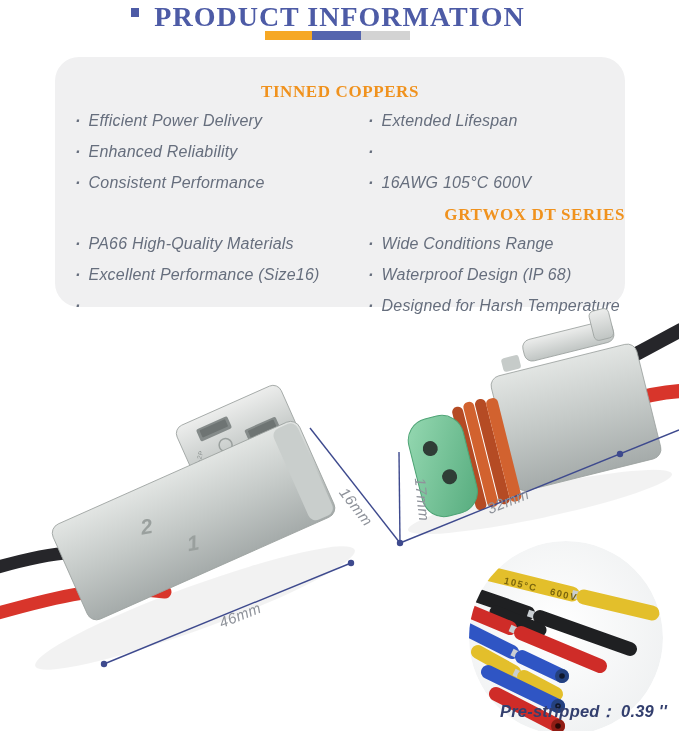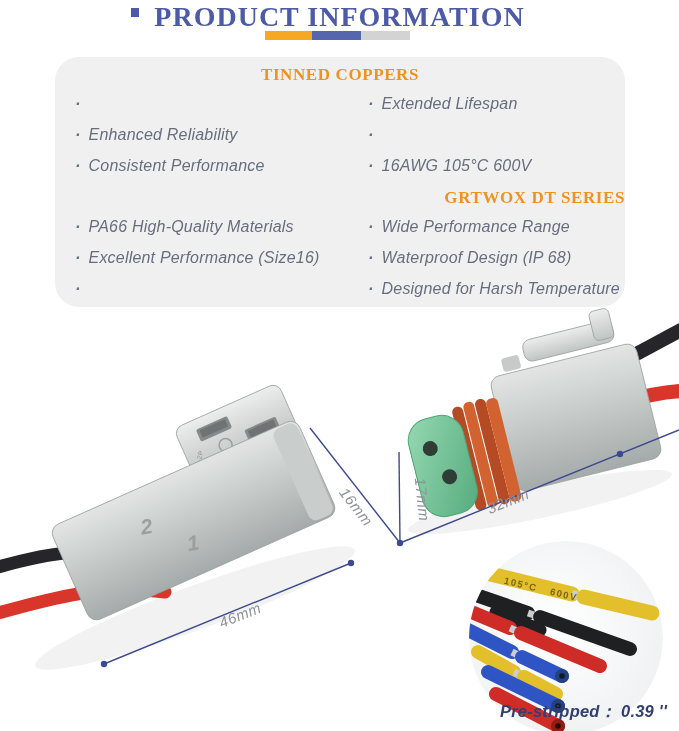--- a/index.html
+++ b/index.html
@@ -14,21 +14,21 @@
   .title-square{position:absolute;left:131px;top:8px;width:8px;height:9px;
     background:var(--c-navy);}
   .bars{position:absolute;left:265px;top:31px;display:flex;height:9px;}
   .bars div{height:9px;}
   .bar-orange{width:47px;background:var(--c-bar-orange);}
   .bar-blue{width:49px;background:var(--c-bar-blue);}
   .bar-gray{width:49px;background:var(--c-bar-gray);}
 
   
   .card{position:absolute;left:55px;top:57px;width:570px;height:250px;
-    background:var(--c-card-bg);border-radius:24px;box-sizing:border-box;padding-top:9px;}
+    background:var(--c-card-bg);border-radius:24px;box-sizing:border-box;padding-top:26px;}
   .section-heading{height:18px;line-height:18px;text-align:center;
     font-family:"Liberation Serif",serif;font-weight:bold;font-size:17px;
     letter-spacing:.6px;color:var(--c-orange-heading);}
   .section-heading.second{margin-top:8px;text-align:right;}
   .rows{margin-top:4px;display:grid;grid-template-columns:293px auto;padding-left:20px;}
   .item{height:31px;display:flex;align-items:center;
     font-style:italic;font-size:16px;color:var(--c-body-text);letter-spacing:.2px;}
   .item .dot{margin-right:8px;font-weight:bold;}
 
   
@@ -59,20 +59,21 @@
     <div class="bar-orange"></div>
     <div class="bar-blue"></div>
     <div class="bar-gray"></div>
   </div>
 
   <div class="card">
     <div class="section-heading">TINNED COPPERS</div>
     <div class="rows">
       <div class="item">
         <span class="dot">·</span>
+        <span>Efficient Power Delivery</span>
         </div>
       <div class="item">
         <span class="dot">·</span>
         <span>Extended Lifespan</span>
         </div>
       <div class="item">
         <span class="dot">·</span>
         <span>Enhanced Reliability</span>
         </div>
       <div class="item">
@@ -89,21 +90,21 @@
     </div>
 
     <div class="section-heading second">GRTWOX DT SERIES</div>
     <div class="rows">
       <div class="item">
         <span class="dot">·</span>
         <span>PA66 High-Quality Materials</span>
         </div>
       <div class="item">
         <span class="dot">·</span>
-        <span>Wide Performance Range</span>
+        <span>Wide Conditions Range</span>
         </div>
       <div class="item">
         <span class="dot">·</span>
         <span>Excellent Performance (Size16)</span>
         </div>
       <div class="item">
         <span class="dot">·</span>
         <span>Waterproof Design (IP 68)</span>
         </div>
       <div class="item">

